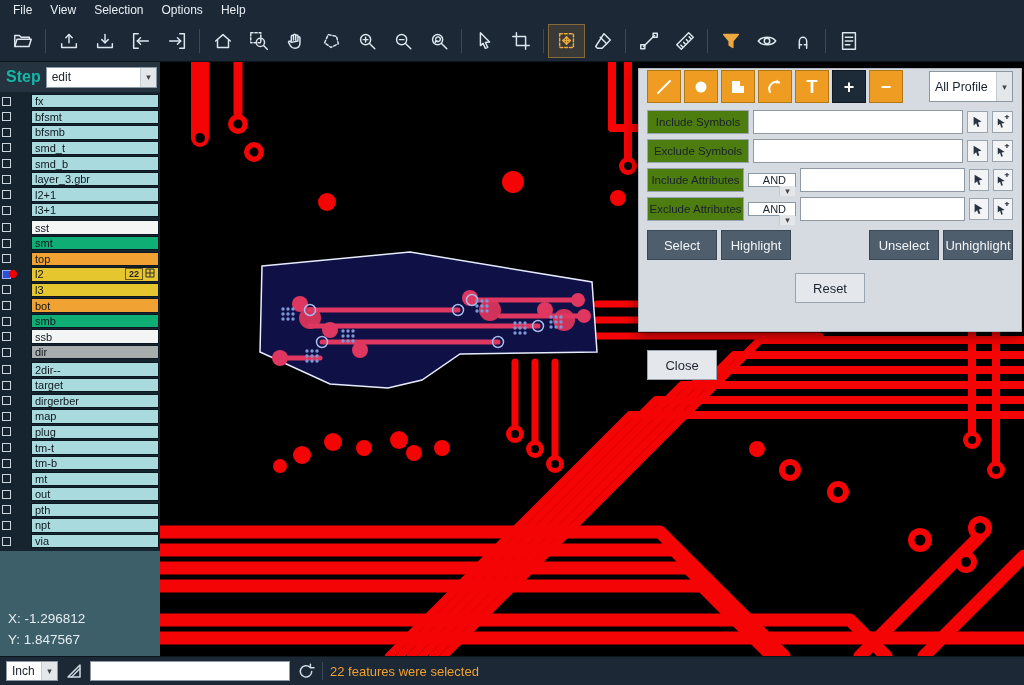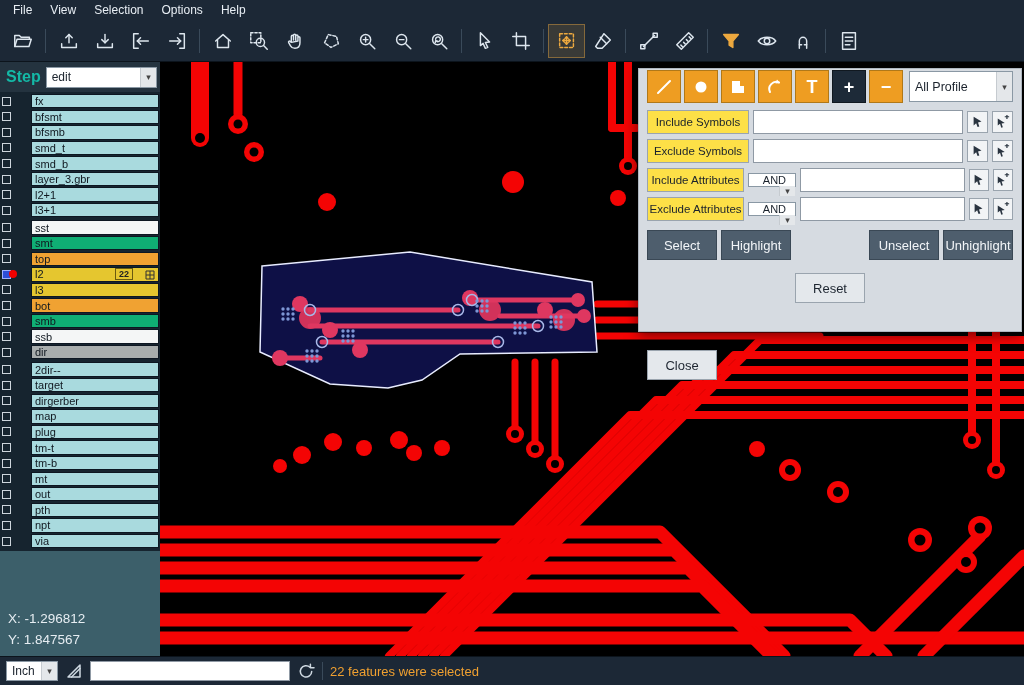--- a/index.html
+++ b/index.html
@@ -33,39 +33,39 @@
   .chk.on::before{background:#2e4ed8;border-color:#9fb0ff;}
   .cell{flex:1;display:flex;align-items:center;padding:0 3px;font-size:11px;color:#101820;border:1px solid #0d1722;overflow:hidden;white-space:nowrap;margin-left:18px;}
   .c-cyan .cell{background:#a9dade;}
   .c-white .cell{background:#f4f6f6;}
   .c-green .cell{background:#0fae74;}
   .c-orange .cell{background:#f0a232;}
   .c-yellow .cell{background:#e5c62f;}
   .c-gray .cell{background:#a8adad;}
   .seldot{display:none;}
   .selected .seldot{display:block;position:absolute;left:9px;top:3px;width:8px;height:8px;border-radius:50%;background:#f20000;z-index:2;}
-  .badge-box{display:none;margin-left:auto;align-items:flex-end;gap:12px;font-weight:bold;}
+  .badge-box{display:none;margin-left:auto;align-items:flex-start;gap:2px;font-weight:bold;}
   .badge{background:#e5c62f;border:1px solid #6a5a10;font-size:9px;padding:0 3px;line-height:10px;color:#222;}
   .coords{position:absolute;left:8px;bottom:6px;color:#e6edf2;font-size:13.5px;line-height:21px;}
 
   
   .canvas{position:absolute;top:62px;left:160px;right:0;bottom:29px;background:#000;z-index:1;}
 
   
   .dialog{position:absolute;left:478px;top:6px;width:384px;height:264px;background:#d6dbe1;border:1px solid #aeb6bf;box-shadow:0 3px 12px rgba(0,0,0,.55);z-index:5;}
   .dlg-title{height:26px;display:flex;align-items:center;padding:0 4px 0 9px;color:#8f969e;font-size:13px;}
   .dlg-close{margin-left:auto;width:19px;height:19px;background:#1d2a38;color:#eef2f6;display:flex;align-items:center;justify-content:center;font-size:13px;border:none;padding:0;}
   .dlg-tools{display:flex;gap:3px;padding:1px 8px 7px;align-items:center;}
   .tool-btn{width:34px;height:33px;display:flex;align-items:center;justify-content:center;border:1px solid #b07818;background:#ee9d22;padding:0;}
   .tool-btn svg{stroke:#fff;fill:none;stroke-width:2;stroke-linecap:round;}
   .tool-btn.navy{background:#1d2a38;border-color:#101820;}
   .tool-glyph{font-size:18px;font-weight:bold;color:#fff;line-height:1;}
-  .profile-select{margin-left:auto;width:104px;height:31px;font-size:12.5px;}
+  .profile-select{margin-left:auto;width:84px;height:31px;font-size:12.5px;}
   .frow{display:flex;align-items:center;gap:4px;padding:0 8px;margin-bottom:5px;height:24px;}
-  .flabel{width:102px;height:24px;background:#fde047;border:1px solid #9aa4ae;display:flex;align-items:center;justify-content:center;font-size:11.5px;color:#1a222c;padding:0;}
+  .flabel{width:102px;height:24px;background:#4d7c0f;border:1px solid #9aa4ae;display:flex;align-items:center;justify-content:center;font-size:11.5px;color:#1a222c;padding:0;}
   .andsel{width:50px;height:14px;font-size:11px;flex-direction:column;}
   .ftext{flex:1;height:24px;background:#fff;border:1px solid #8f99a4;font-size:12px;padding:0 4px;}
   .pick{width:21px;height:22px;background:#f2f4f6;border:1px solid #9aa4ae;display:flex;align-items:center;justify-content:center;padding:0;}
   .dlg-actions{display:grid;grid-template-columns:1fr 1fr 1fr 1fr 1fr;gap:4px;padding:4px 8px 0;}
   .abtn{height:30px;display:flex;align-items:center;justify-content:center;font-size:13px;background:#4e5e6d;color:#f2f5f8;border:1px solid #3a4855;padding:0;}
   .abtn.light{background:#e4e8ec;color:#1d2530;border:1px solid #9aa4ae;margin-top:43px;}
 
   
   .statusbar{position:absolute;left:0;right:0;bottom:0;height:29px;background:#1c2836;display:flex;align-items:center;padding:0 6px;gap:7px;border-top:1px solid #0c141c;z-index:6;}
   .unit-select{width:52px;height:20px;font-size:12px;}

